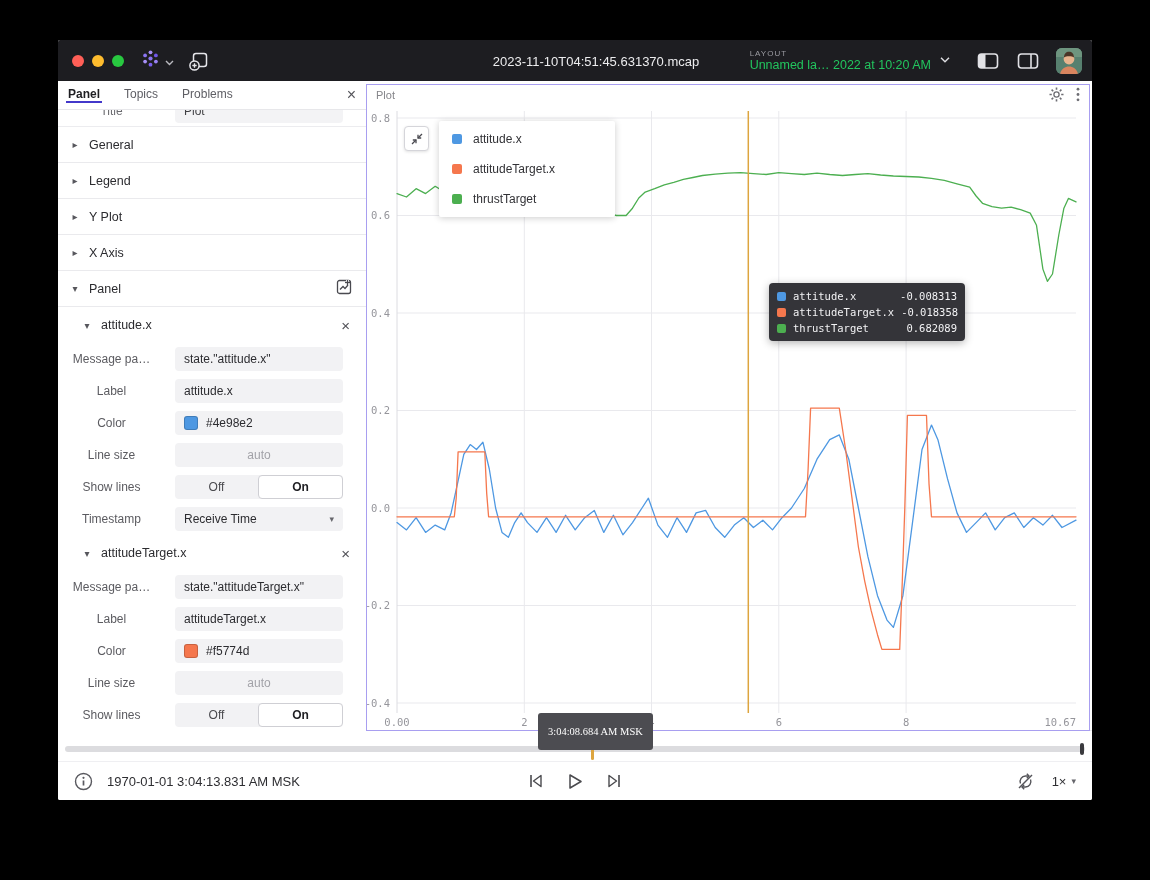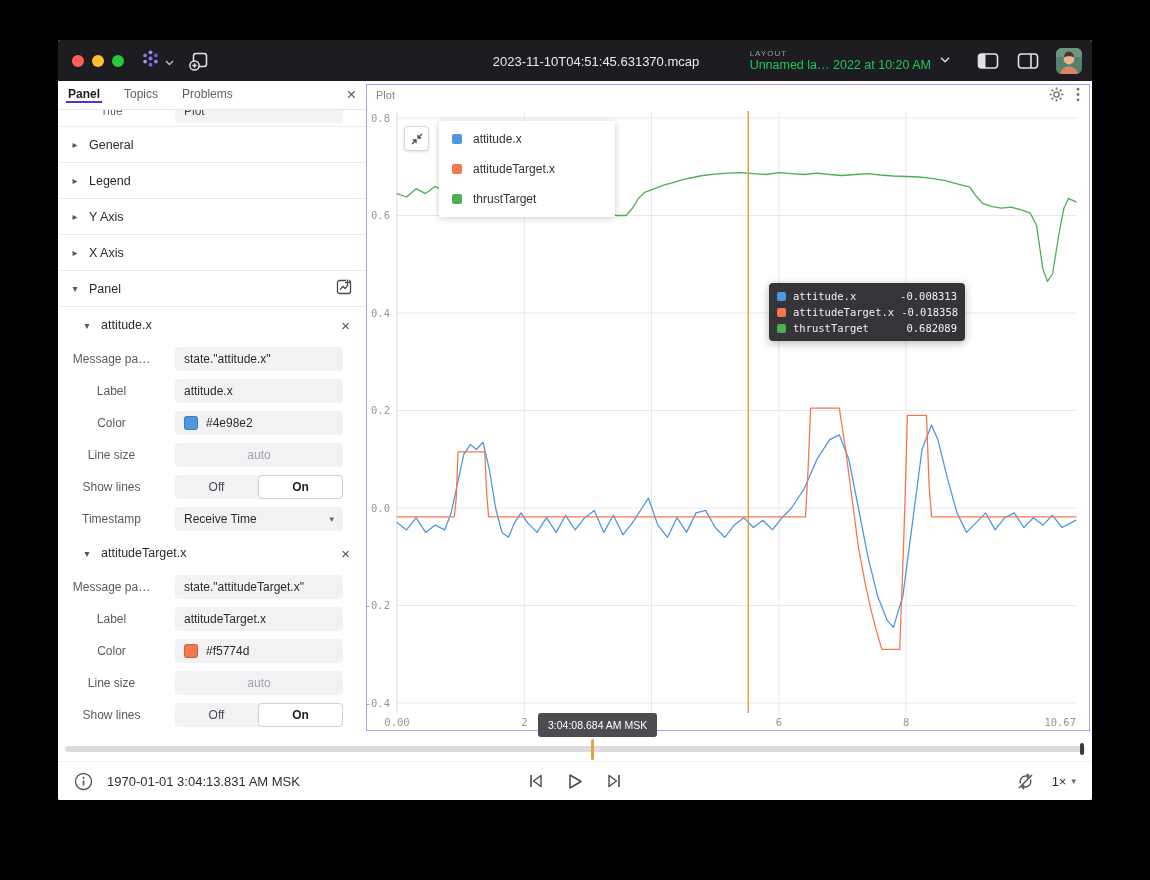--- a/index.html
+++ b/index.html
@@ -50,21 +50,21 @@
 #chart-svg{position:absolute;left:0;top:0;width:100%;height:100%}
 .tick{font-family:"DejaVu Sans Mono",monospace;font-size:10.5px;fill:#95959b}
 .legend-card{position:absolute;left:72px;top:36px;width:176px;background:#fff;box-shadow:0 1px 7px rgba(0,0,0,.2);border-radius:2px;padding:3px 0;z-index:3}
 .legend-row{height:30px;display:flex;align-items:center;padding:0 13px;gap:11px;font-size:12px;color:#323236}
 .lg-sq{width:10px;height:10px;border-radius:2px;flex:none}
 .collapse-btn{position:absolute;left:37px;top:41px;width:25px;height:25px;background:#fff;border:1px solid #d5d5da;border-radius:4px;display:flex;align-items:center;justify-content:center;z-index:3;box-shadow:0 1px 3px rgba(0,0,0,.12)}
 .hover-tooltip{position:absolute;left:402px;top:198px;width:196px;background:rgba(44,44,49,.96);border-radius:4px;padding:5px 8px;z-index:3;font-family:"DejaVu Sans Mono",monospace;font-size:10.5px;color:#f2f2f4;box-shadow:0 2px 8px rgba(0,0,0,.3)}
 .tt-row{display:flex;align-items:center;gap:7px;height:16px}
 .tt-sq{width:9px;height:9px;border-radius:2px;flex:none}
 .tt-val{margin-left:auto}
-.time-pill{position:absolute;left:171px;top:628px;background:#4c4c51;color:#fff;font-family:Liberation Sans, sans-serif;font-size:10.5px;padding:6px 10px;border-radius:3px;z-index:3;white-space:nowrap}
+.time-pill{position:absolute;left:171px;top:628px;background:#4c4c51;color:#fff;font-family:Liberation Serif, serif;font-size:10.5px;padding:13px 10px;border-radius:3px;z-index:3;white-space:nowrap}
 
 .bottom{position:absolute;left:0;top:691px;width:1034px;height:69px;background:#fff}
 .track{position:absolute;left:7px;right:7px;top:15px;height:6px;background:#dcdcdf;border-radius:3px}
 .marker{position:absolute;left:533px;top:8px;width:3px;height:21px;background:#dda53f;border-radius:2px}
 .end-handle{position:absolute;left:1022px;top:12px;width:4px;height:12px;background:#3a3a3e;border-radius:2px}
 .controls{position:absolute;left:0;right:0;top:30px;height:39px;border-top:1px solid #efeff2;display:flex;align-items:center;padding:0 16px}
 .info-group{display:flex;align-items:center;gap:14px}
 .timestamp{font-size:13px;color:#2e2e32;white-space:nowrap}
 .center-controls{position:absolute;left:50%;transform:translateX(-50%);display:flex;align-items:center;gap:22px}
 .right-controls{margin-left:auto;display:flex;align-items:center;gap:17px}
@@ -168,21 +168,21 @@
       <div class="section-row">
         <span class="arrow">▸</span>
         <span>General</span>
       </div>
       <div class="section-row">
         <span class="arrow">▸</span>
         <span>Legend</span>
       </div>
       <div class="section-row">
         <span class="arrow">▸</span>
-        <span>Y Axis</span>
+        <span>Y Plot</span>
       </div>
       <div class="section-row">
         <span class="arrow">▸</span>
         <span>X Axis</span>
       </div>
       <div class="section-row">
         <span class="arrow">▾</span>
         <span>Panel</span>
         <span class="sec-spacer"></span>
         <span>

